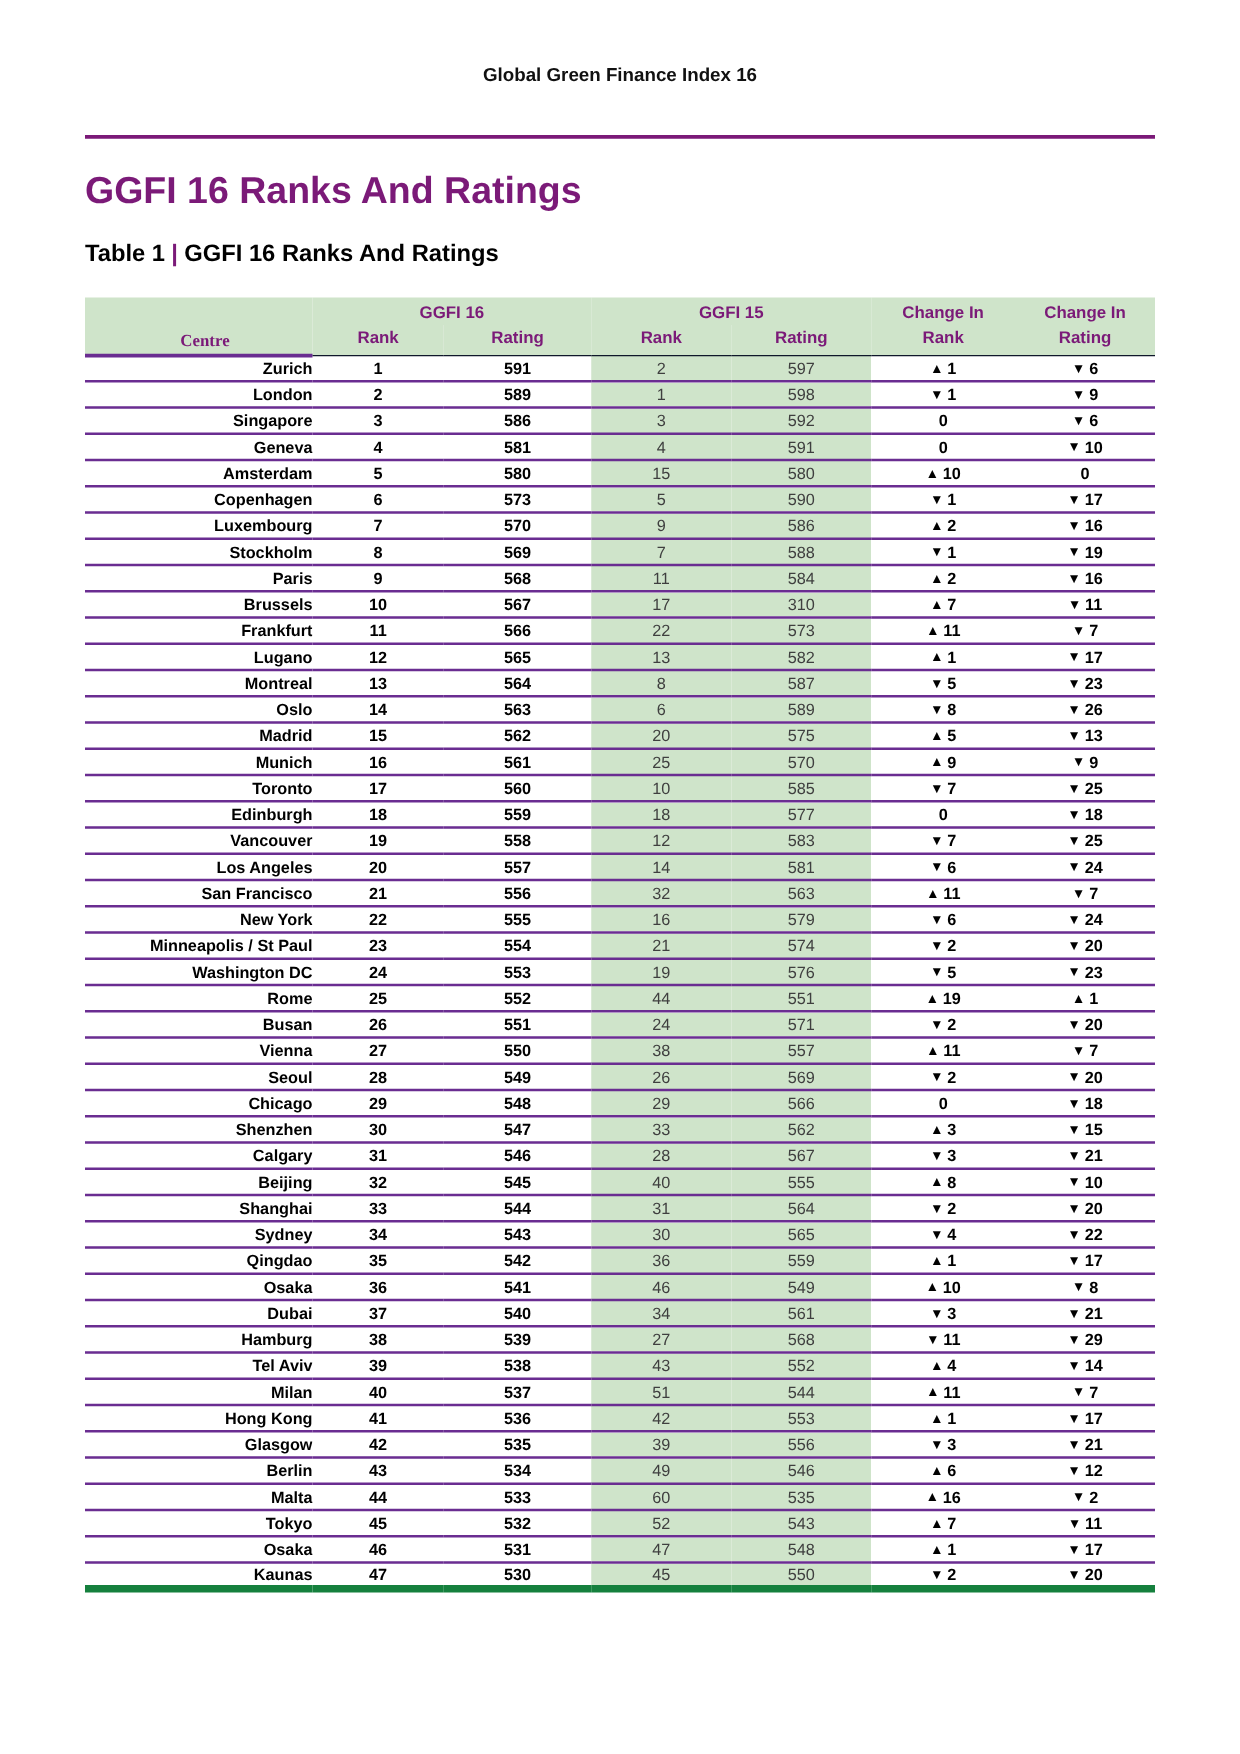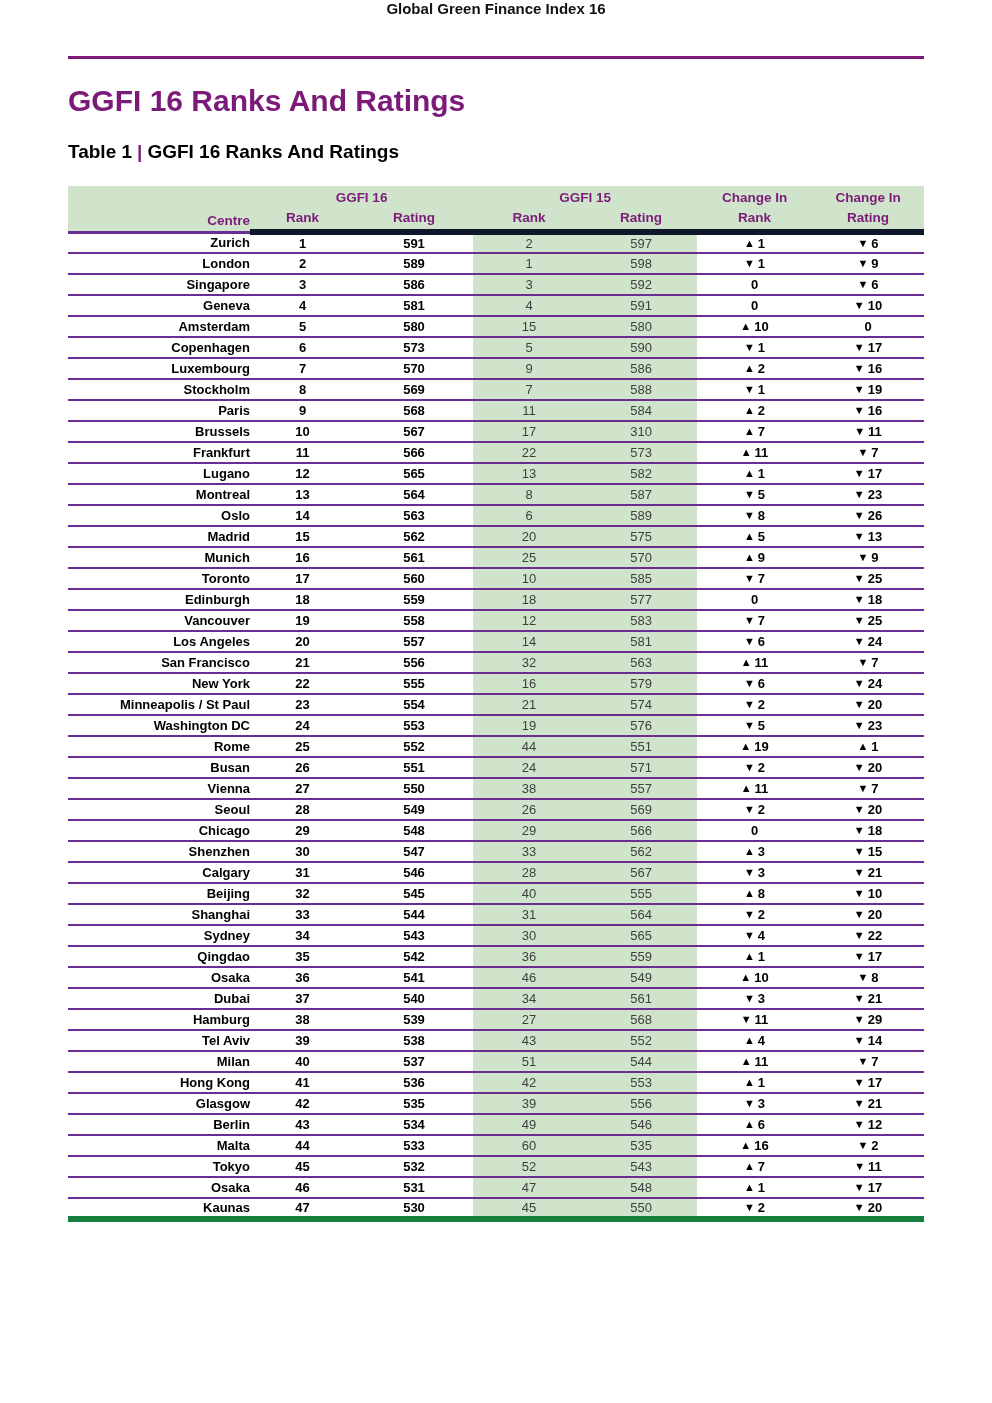--- a/index.html
+++ b/index.html
@@ -7,20 +7,21 @@
   body {
     width: 992px; height: 1403px;
     font-family: "Liberation Sans", sans-serif;
     color: #000;
     position: relative;
   }
   .page { width: 992px; height: 1403px; overflow: hidden; }
   .content { width: 856px; margin: 0 auto; }
 
   .doc-header {
+    padding-top: 52px;
     text-align: center;
     font-size: 15px;
     font-weight: 700;
     color: #111;
     line-height: 18px;
   }
   .header-rule {
     margin-top: 38px;
     height: 3px;
     background: #7b1a78;
@@ -55,26 +56,27 @@
     background: #cfe4ca;
     color: #7b1a78;
     font-size: 13.5px;
     font-weight: 700;
     text-align: center;
     vertical-align: middle;
     line-height: 20px;
     margin-top: 26px;
   }
   thead tr.h1 th { height: 22px; vertical-align: bottom; }
-  thead tr.h2 th { height: 24px; vertical-align: top; border-bottom: 6px solid #0f172a; }
+  thead tr.h2 th { height: 24px; vertical-align: top; border-bottom: 1px solid #0f172a; }
   th.centre-h {
-    text-align: right;
+    text-align: center;
     padding-left: 10px;
     vertical-align: middle;
     border-bottom: 3px solid #6a2d91;
+    font-family: Liberation Serif, serif;
   }
   tbody td {
     height: 21px;
     border-bottom: 2px solid #6a2d91;
     font-size: 13px;
     font-weight: 700;
     text-align: center;
     vertical-align: middle;
     white-space: nowrap;
     overflow: hidden;

